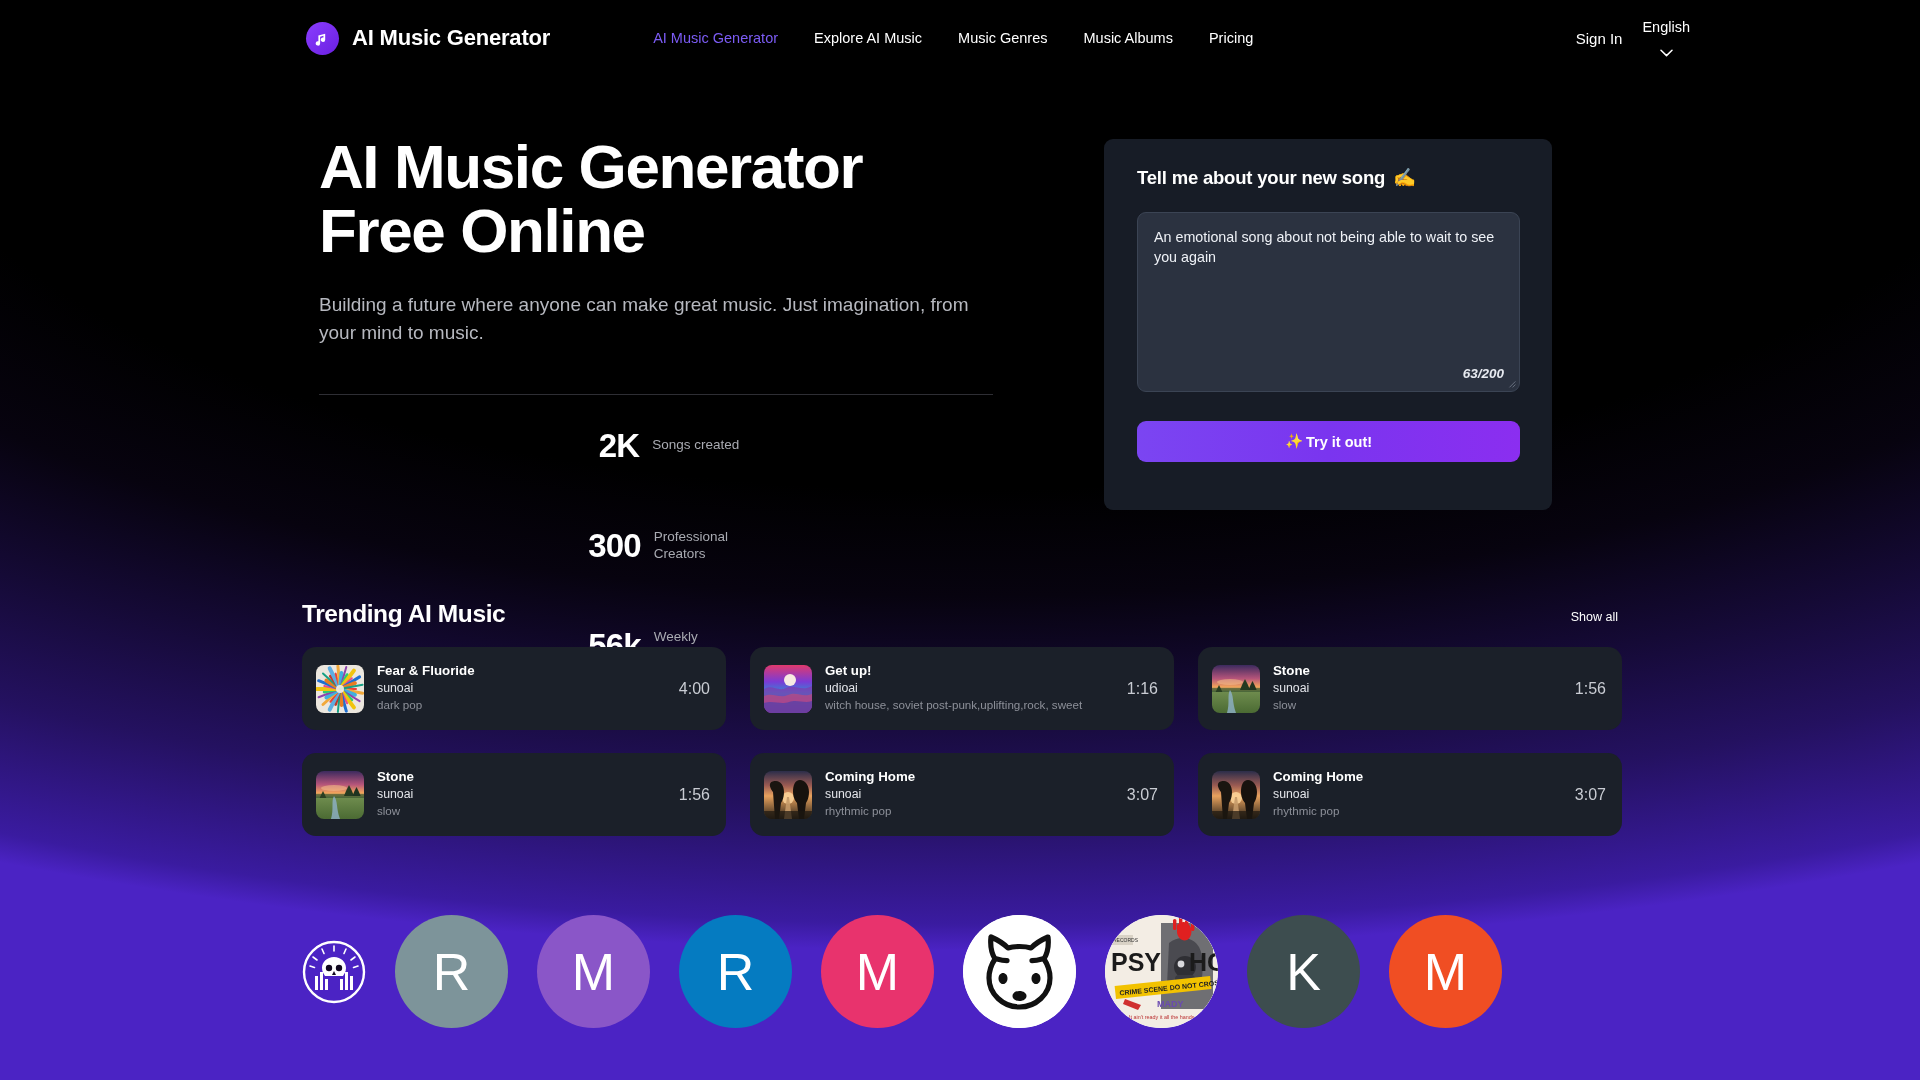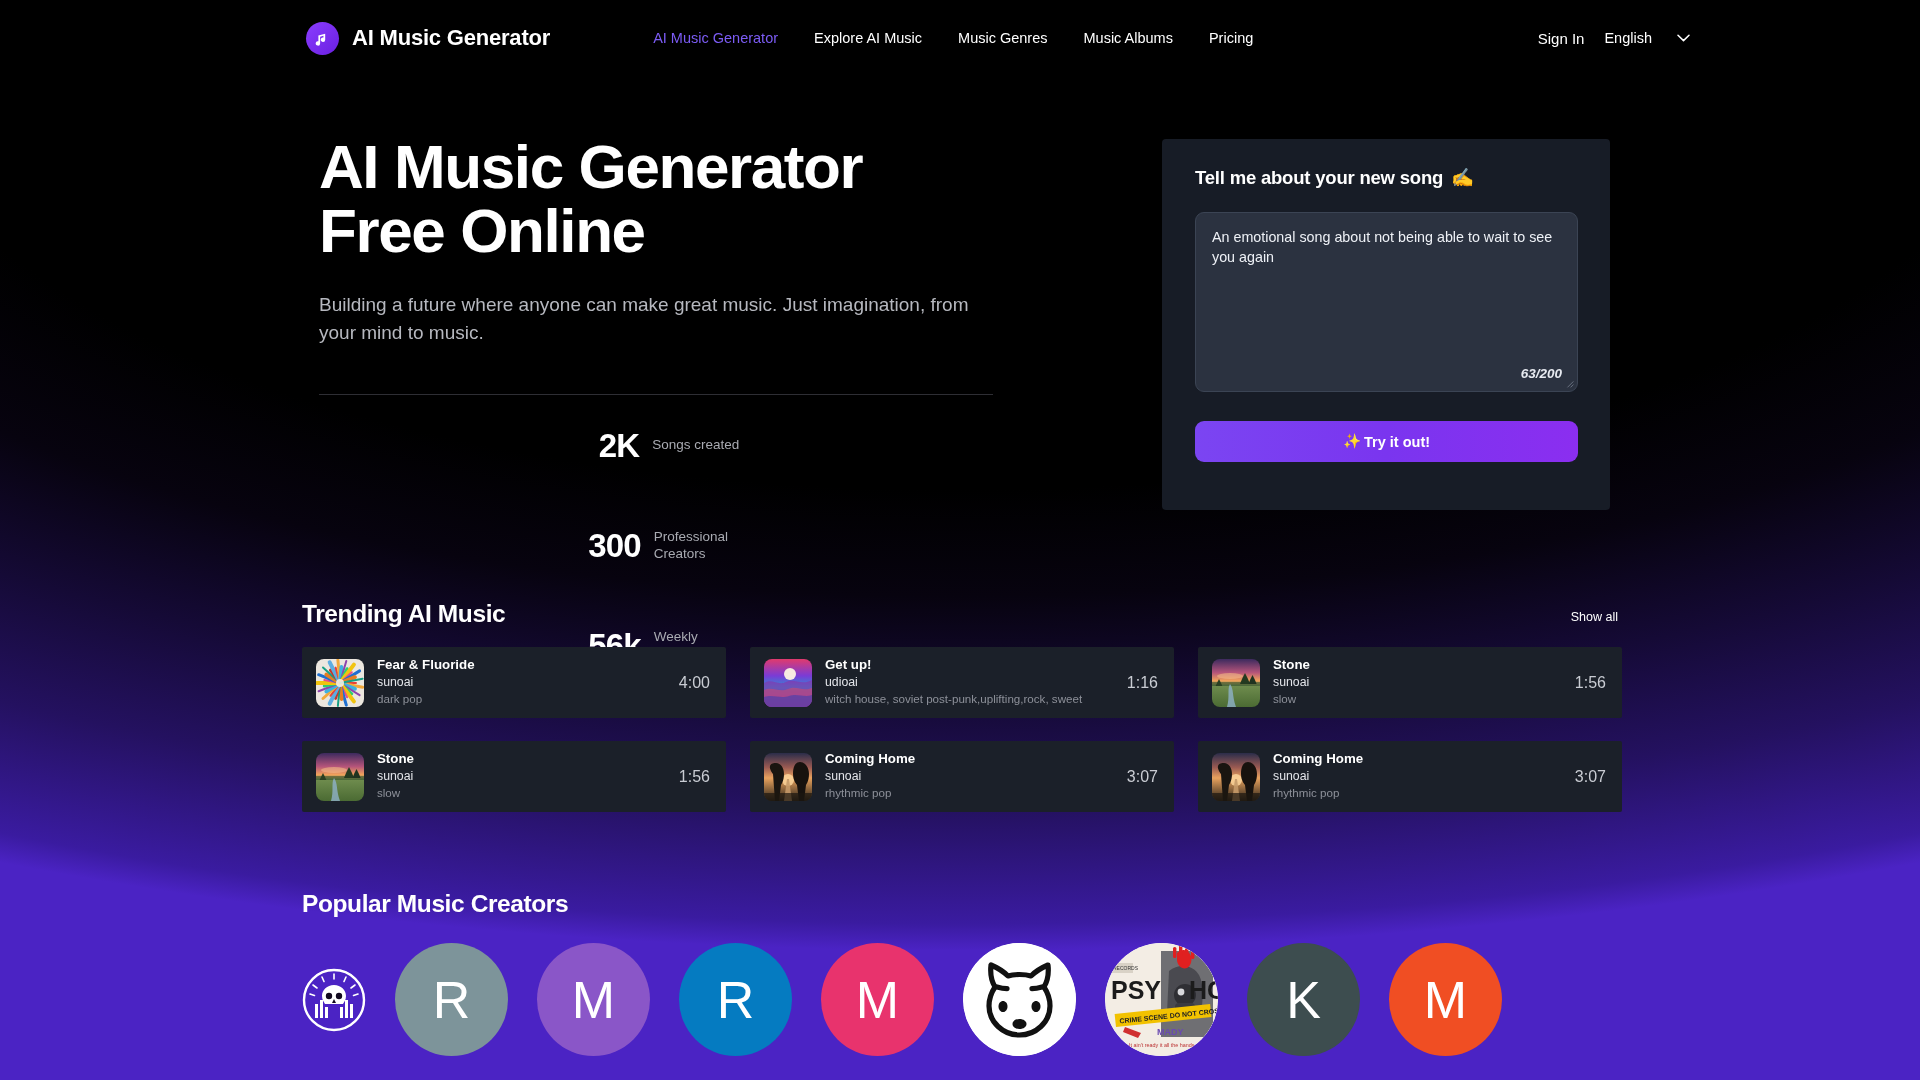--- a/index.html
+++ b/index.html
@@ -41,21 +41,21 @@
     margin-left: 103px;
   }
   .nav a {
     color: #ffffff; font-size: 14.5px; text-decoration: none; white-space: nowrap;
   }
   .nav a.active { color: #7c5cf5; }
   .header-right {
     margin-left: auto; display: flex; align-items: center; gap: 20px;
   }
   .signin { color: #fff; font-size: 15px; white-space: nowrap; }
-  .lang { display: flex; align-items: center; gap: 25px; color: #fff; font-size: 14.5px; }
+  .lang { display: flex; align-items: center; gap: 14px; color: #fff; font-size: 14.5px; flex-direction: column; }
   .chev { display: block; }
 
   
   .hero-left { position: absolute; left: 319px; top: 135px; width: 700px; }
   .hero-title {
     color: #fff; font-size: 62px; line-height: 1.03; font-weight: 700;
     letter-spacing: -1.4px; max-width: 680px;
   }
   .hero-sub {
     margin-top: 28px; color: #b6b8bf; font-size: 19px; line-height: 1.5;
@@ -64,22 +64,22 @@
   .hero-rule {
     margin-top: 46px; width: 674px; height: 1px; background: #2e2e34;
   }
   .stats { margin-top: 32px; display: flex; align-items: center; gap: 62px; flex-direction: column; }
   .stat { display: flex; align-items: center; gap: 13px; }
   .stat-num { color: #fff; font-size: 33px; font-weight: 700; letter-spacing: -.8px; }
   .stat-lbl { color: #a9abb2; font-size: 13.5px; line-height: 1.22; max-width: 96px; }
 
   
   .prompt-card {
-    position: absolute; left: 1162px; top: 139px; width: 448px; height: 371px;
-    background: #171c26; border-radius: 4px;
+    position: absolute; left: 1104px; top: 139px; width: 448px; height: 371px;
+    background: #171c26; border-radius: 9px;
     padding: 28px 33px 0 33px;
   }
   .prompt-title {
     color: #fff; font-size: 18.5px; font-weight: 700; letter-spacing: -.2px;
     display: flex; align-items: center; gap: 8px;
   }
   .prompt-box {
     margin-top: 23px; width: 383px; height: 180px;
     background: #2b3240; border: 1px solid #3b4454; border-radius: 9px;
     padding: 14px 16px; position: relative;
@@ -108,21 +108,21 @@
   .section-trending { position: absolute; left: 302px; top: 600px; width: 1316px; }
   .sec-head { display: flex; align-items: flex-end; }
   .sec-title { color: #fff; font-size: 24.5px; font-weight: 700; letter-spacing: -.4px; }
   .show-all { margin-left: auto; color: #fff; font-size: 12.5px; text-decoration: none; padding-bottom: 4px; }
   .grid {
     margin-top: 19px; display: grid;
     grid-template-columns: repeat(3, 424px);
     gap: 23px 24px;
   }
   .track {
-    height: 71px; background: #1b2029; border-radius: 2px;
+    height: 83px; background: #1b2029; border-radius: 14px;
     display: flex; align-items: center; padding: 0 16px 0 14px; gap: 13px;
   }
   .thumb {
     width: 48px; height: 48px; border-radius: 8px; flex: 0 0 auto;
     overflow: hidden; position: relative;
   }
   .thumb svg, .thumb div.art { width: 100%; height: 100%; display: block; }
   .tinfo { min-width: 0; flex: 1 1 auto; }
   .tname { color: #fff; font-size: 13.3px; font-weight: 700; line-height: 1.25; }
   .tartist { color: #e3e5ea; font-size: 12.3px; line-height: 1.4; }
@@ -400,21 +400,20 @@
        <div class="tname">Coming Home</div>
        <div class="tartist">sunoai</div>
        <div class="tgenre">rhythmic pop</div>
      </div>
      <div class="tdur">3:07</div>
         </div>
       </div>
   </div>
 
   <div class="section-creators">
-    <h2 class="sec-title">Popular Music Creators</h2>
     <div class="creators-row" id="creators-row">
         <div class="avatar small">
           <svg viewBox="0 0 64 64" width="64" height="64">
   <circle cx="32" cy="32" r="30" fill="none" stroke="#fff" stroke-width="2.4"></circle>
   <g fill="#fff">
     <rect x="13" y="36" width="3" height="14"></rect>
               <rect x="18" y="32" width="3" height="18"></rect>
     <rect x="23" y="39" width="3" height="11"></rect>
               <rect x="38" y="39" width="3" height="11"></rect>
     <rect x="43" y="32" width="3" height="18"></rect>

